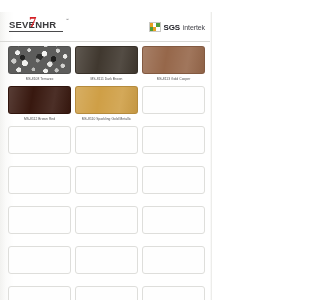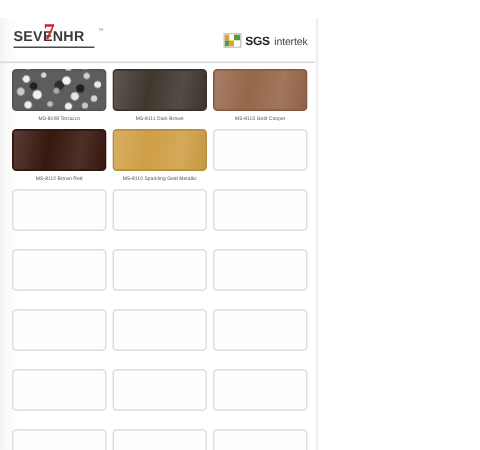--- a/index.html
+++ b/index.html
@@ -36,21 +36,21 @@
     line-height:15px;
   }
   .brand-tm{
     position:absolute;right:-6px;top:1px;
     font-size:3.5px;color:#6a6a6c;
   }
   .brand-rule{
     margin-top:1px;height:1.4px;width:54px;
     background:#4a4a4c;
   }
-  .cert{display:flex;align-items:flex-end;gap:3px;padding-top:5px;}
+  .cert{display:flex;align-items:center;gap:3px;padding-top:5px;}
   .cert-mark{
     width:10px;height:8px;border:.5px solid #c9c9c6;
     display:grid;grid-template-columns:1fr 1fr 1fr;grid-template-rows:1fr 1fr;
     overflow:hidden;
   }
   .cert-mark i{display:block;}
   .sgs{font-size:8px;font-weight:bold;color:#23232a;letter-spacing:-.2px;}
   .intertek{font-size:7px;color:#45454c;letter-spacing:-.1px;}
   .header-rule{
     position:absolute;left:0;right:0;bottom:0;height:1px;

